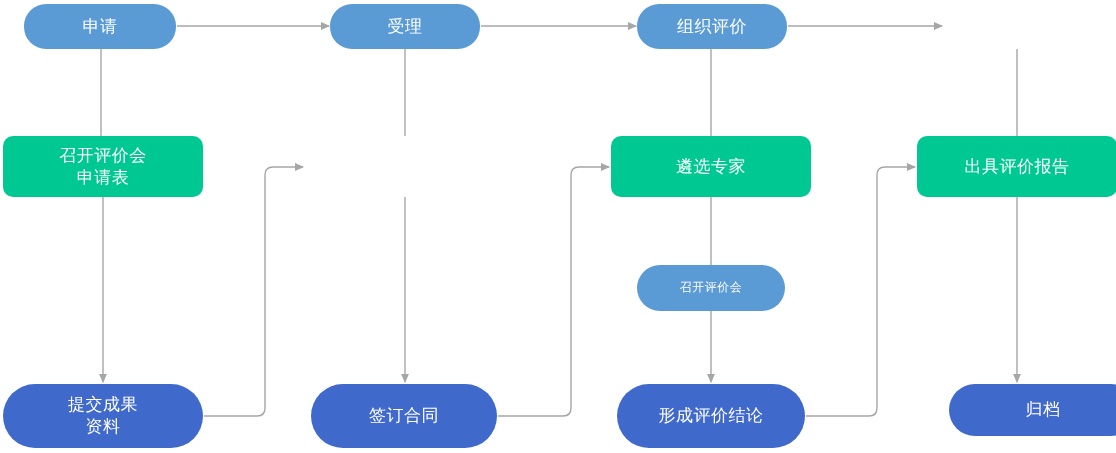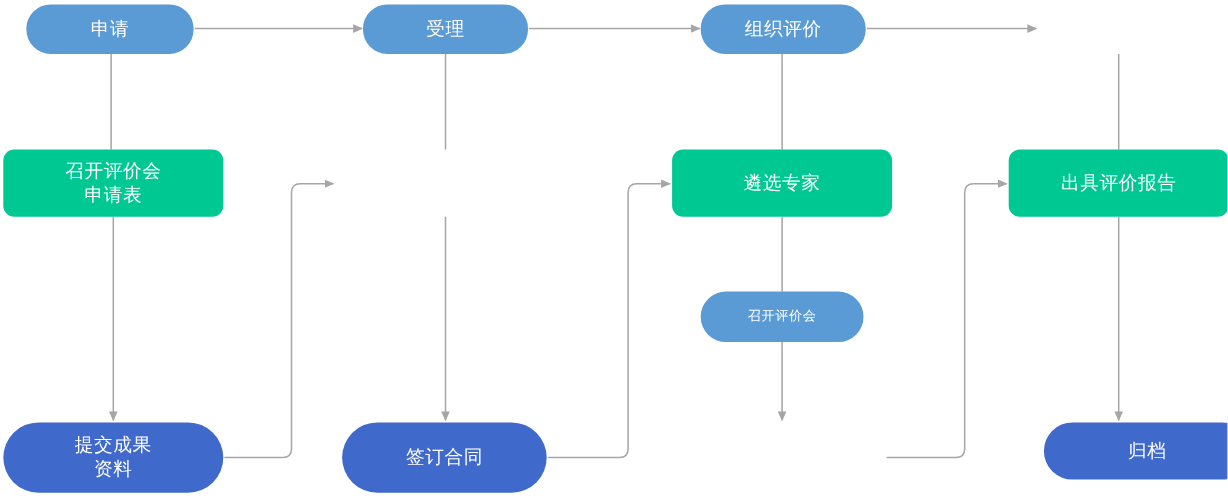--- a/index.html
+++ b/index.html
@@ -120,16 +120,17 @@
 
   <div class="node action" style="left:917px; top:136px; width:200px; height:61px;">出具评价报告</div>
 
   <div class="node meeting" style="left:637px; top:265px; width:148px; height:46px;">召开评价会</div>
 
   <div class="node result" style="left:3px; top:384px; width:200px; height:64px;">提交成果
 资料</div>
 
   <div class="node result" style="left:311px; top:384px; width:186px; height:64px;">签订合同</div>
 
+  <div class="node result" style="left:617px; top:384px; width:188px; height:64px;">形成评价结论</div>
 
   <div class="node result" style="left:949px; top:384px; width:188px; height:52px;">归档</div>
 
 </div>
 
 </body></html>

